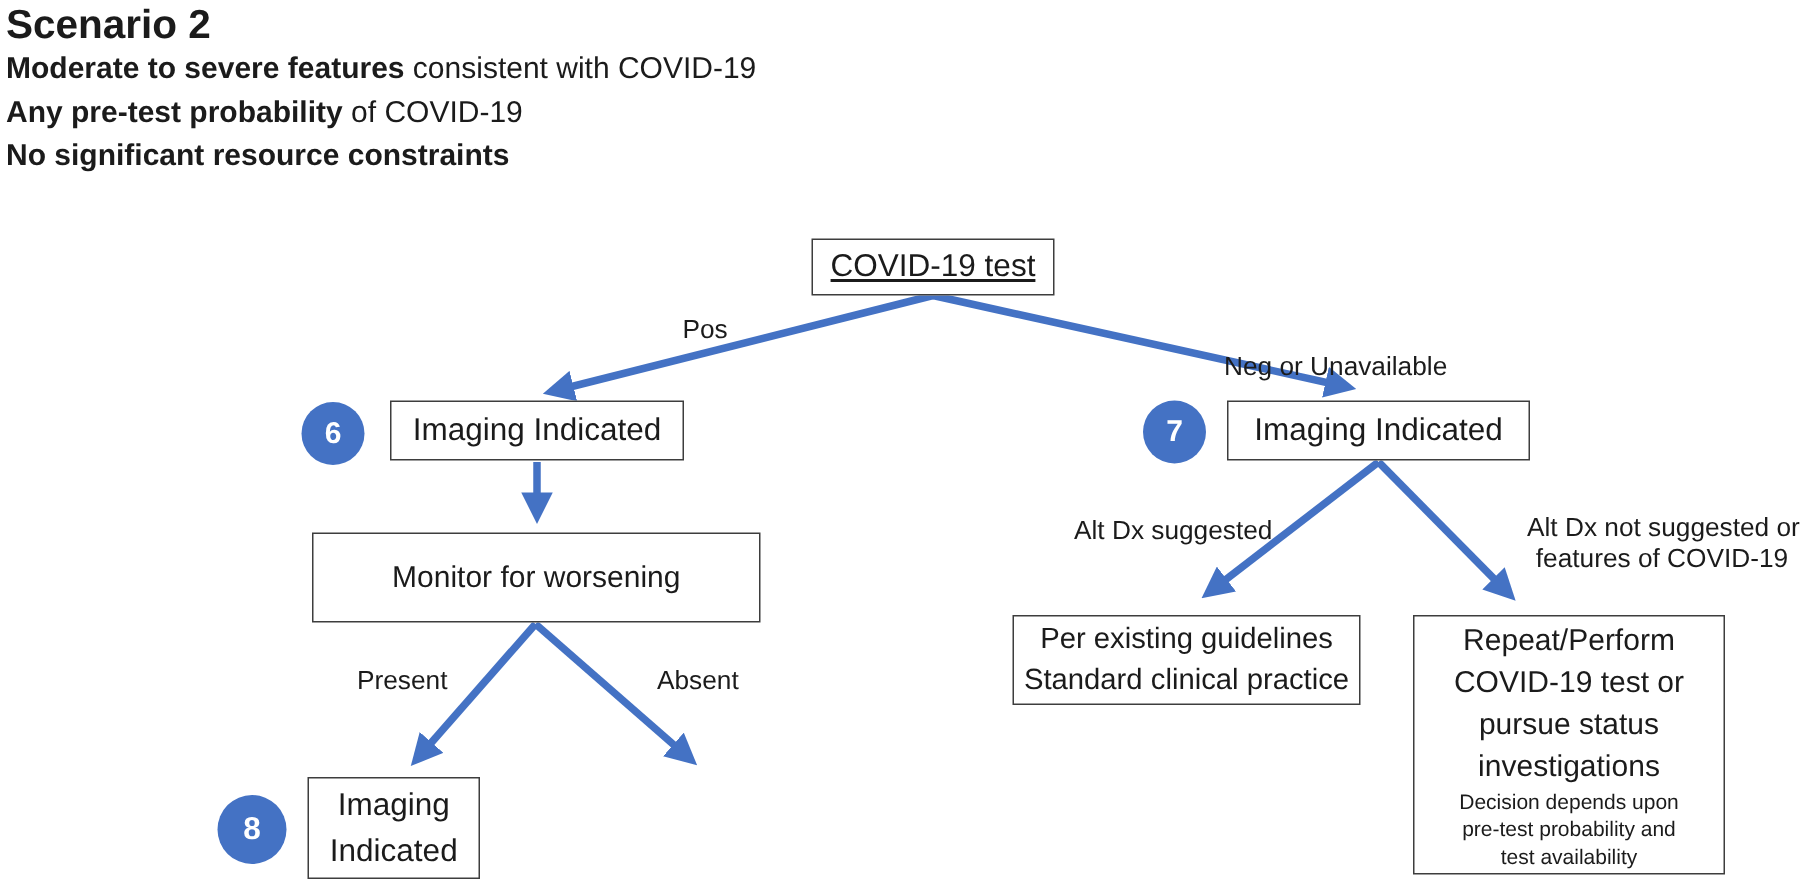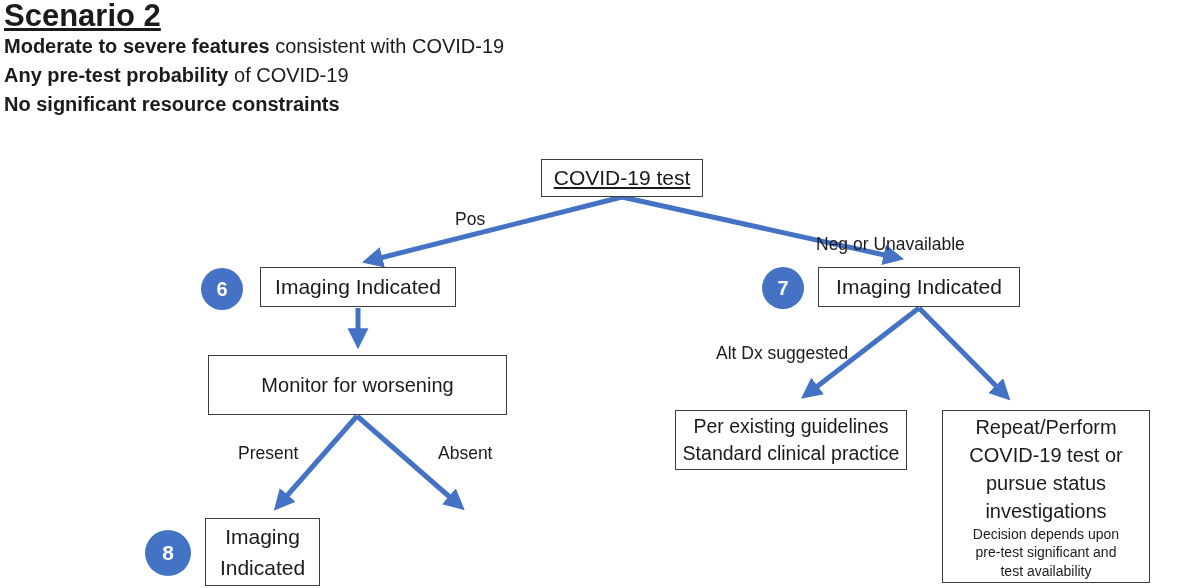--- a/index.html
+++ b/index.html
@@ -11,23 +11,22 @@
     position: relative;
     width: 1200px;
     height: 588px;
     background: #ffffff;
     overflow: hidden;
   }
 
   
   .header { position: absolute; left: 4px; top: 0; }
   .scenario-title {
-    font-size: 31px;
+    font-size: 27px;
     font-weight: bold;
-    text-decoration: underline;
     line-height: 32px;
   }
   .header-line { font-size: 20px; line-height: 29px; }
   .header-line .b { font-weight: bold; }
 
   
   svg.arrows {
     position: absolute;
     left: 0; top: 0;
     width: 1200px; height: 588px;
@@ -156,23 +155,27 @@
     <span>Per existing guidelines</span>
     <span>Standard clinical practice</span>
   </div>
 
   <div class="node node-repeat">
     <span>Repeat/Perform</span>
     <span>COVID-19 test or</span>
     <span>pursue status</span>
     <span>investigations</span>
     <span class="note">Decision depends upon</span>
-    <span class="note">pre-test significant and</span>
+    <span class="note">pre-test probability and</span>
     <span class="note">test availability</span>
   </div>
 
   <div class="edge-label lbl-pos">Pos</div>
   <div class="edge-label lbl-neg">Neg or Unavailable</div>
   <div class="edge-label lbl-present">Present</div>
   <div class="edge-label lbl-absent">Absent</div>
   <div class="edge-label lbl-altdx">Alt Dx suggested</div>
+  <div class="edge-label lbl-altdxnot">
+    <span>Alt Dx not suggested or</span>
+    <span>features of COVID-19</span>
+  </div>
 
 </div>
 
 </body></html>

